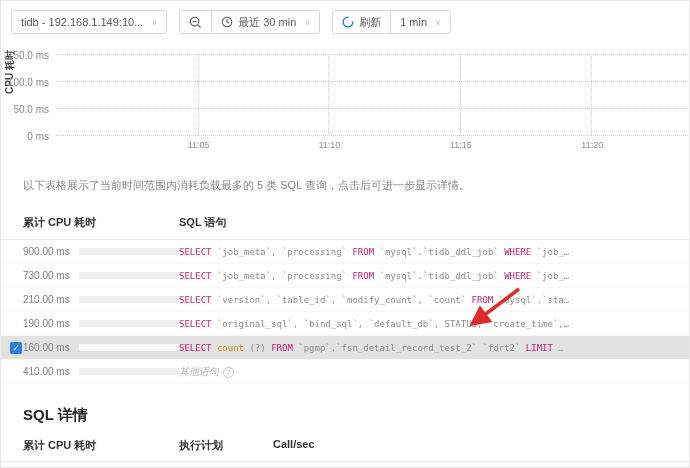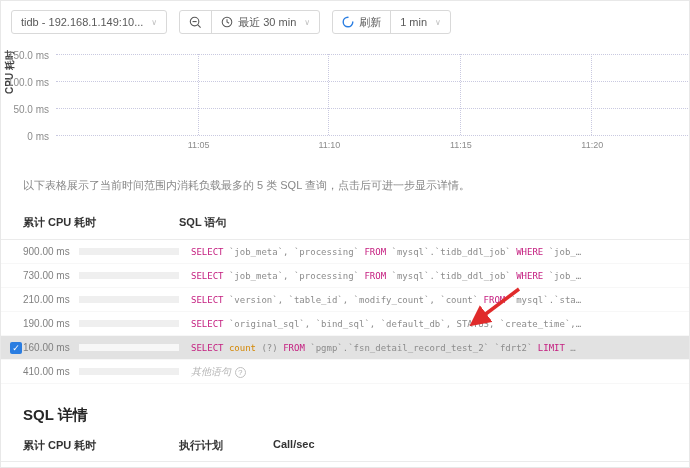--- a/index.html
+++ b/index.html
@@ -51,21 +51,21 @@
     display:none; position:absolute; left:9px; top:50%; transform:translateY(-50%);
     width:12px; height:12px; background:#2a7de1; border-radius:2px;
     color:#fff; font-size:9px; line-height:12px; text-align:center;
   }
   .trow.selected .cbx { display:block; }
   .cpu { width:46px; font-size:10px; color:#808080; text-align:left; white-space:nowrap; }
   .bar { width:100px; height:7px; background:#efefef; margin-left:10px; flex:none; }
   .trow.selected .bar { background:#f7f7f7; }
   .fill { height:100%; background:#3ca4e8; }
   .sql {
-    margin-left:12px; font-family:"DejaVu Sans Mono", monospace; font-size:9px;
+    font-family:"DejaVu Sans Mono", monospace; font-size:9px;
     color:#8c8c8c; white-space:nowrap; overflow:hidden;
   }
   .tok-kw { color:#c41d7f; }
   .tok-fn { color:#d48806; }
   .tok-id { color:#8c8c8c; }
   .sql.other { font-family:Liberation Mono, monospace; font-style:italic; color:#b5b5b5; font-size:10px; }
   .qmark {
     display:inline-block; width:11px; height:11px; margin-left:4px; border:1px solid #c0c0c0;
     border-radius:50%; font-size:8px; line-height:10px; text-align:center; font-style:normal; color:#b5b5b5;
   }

